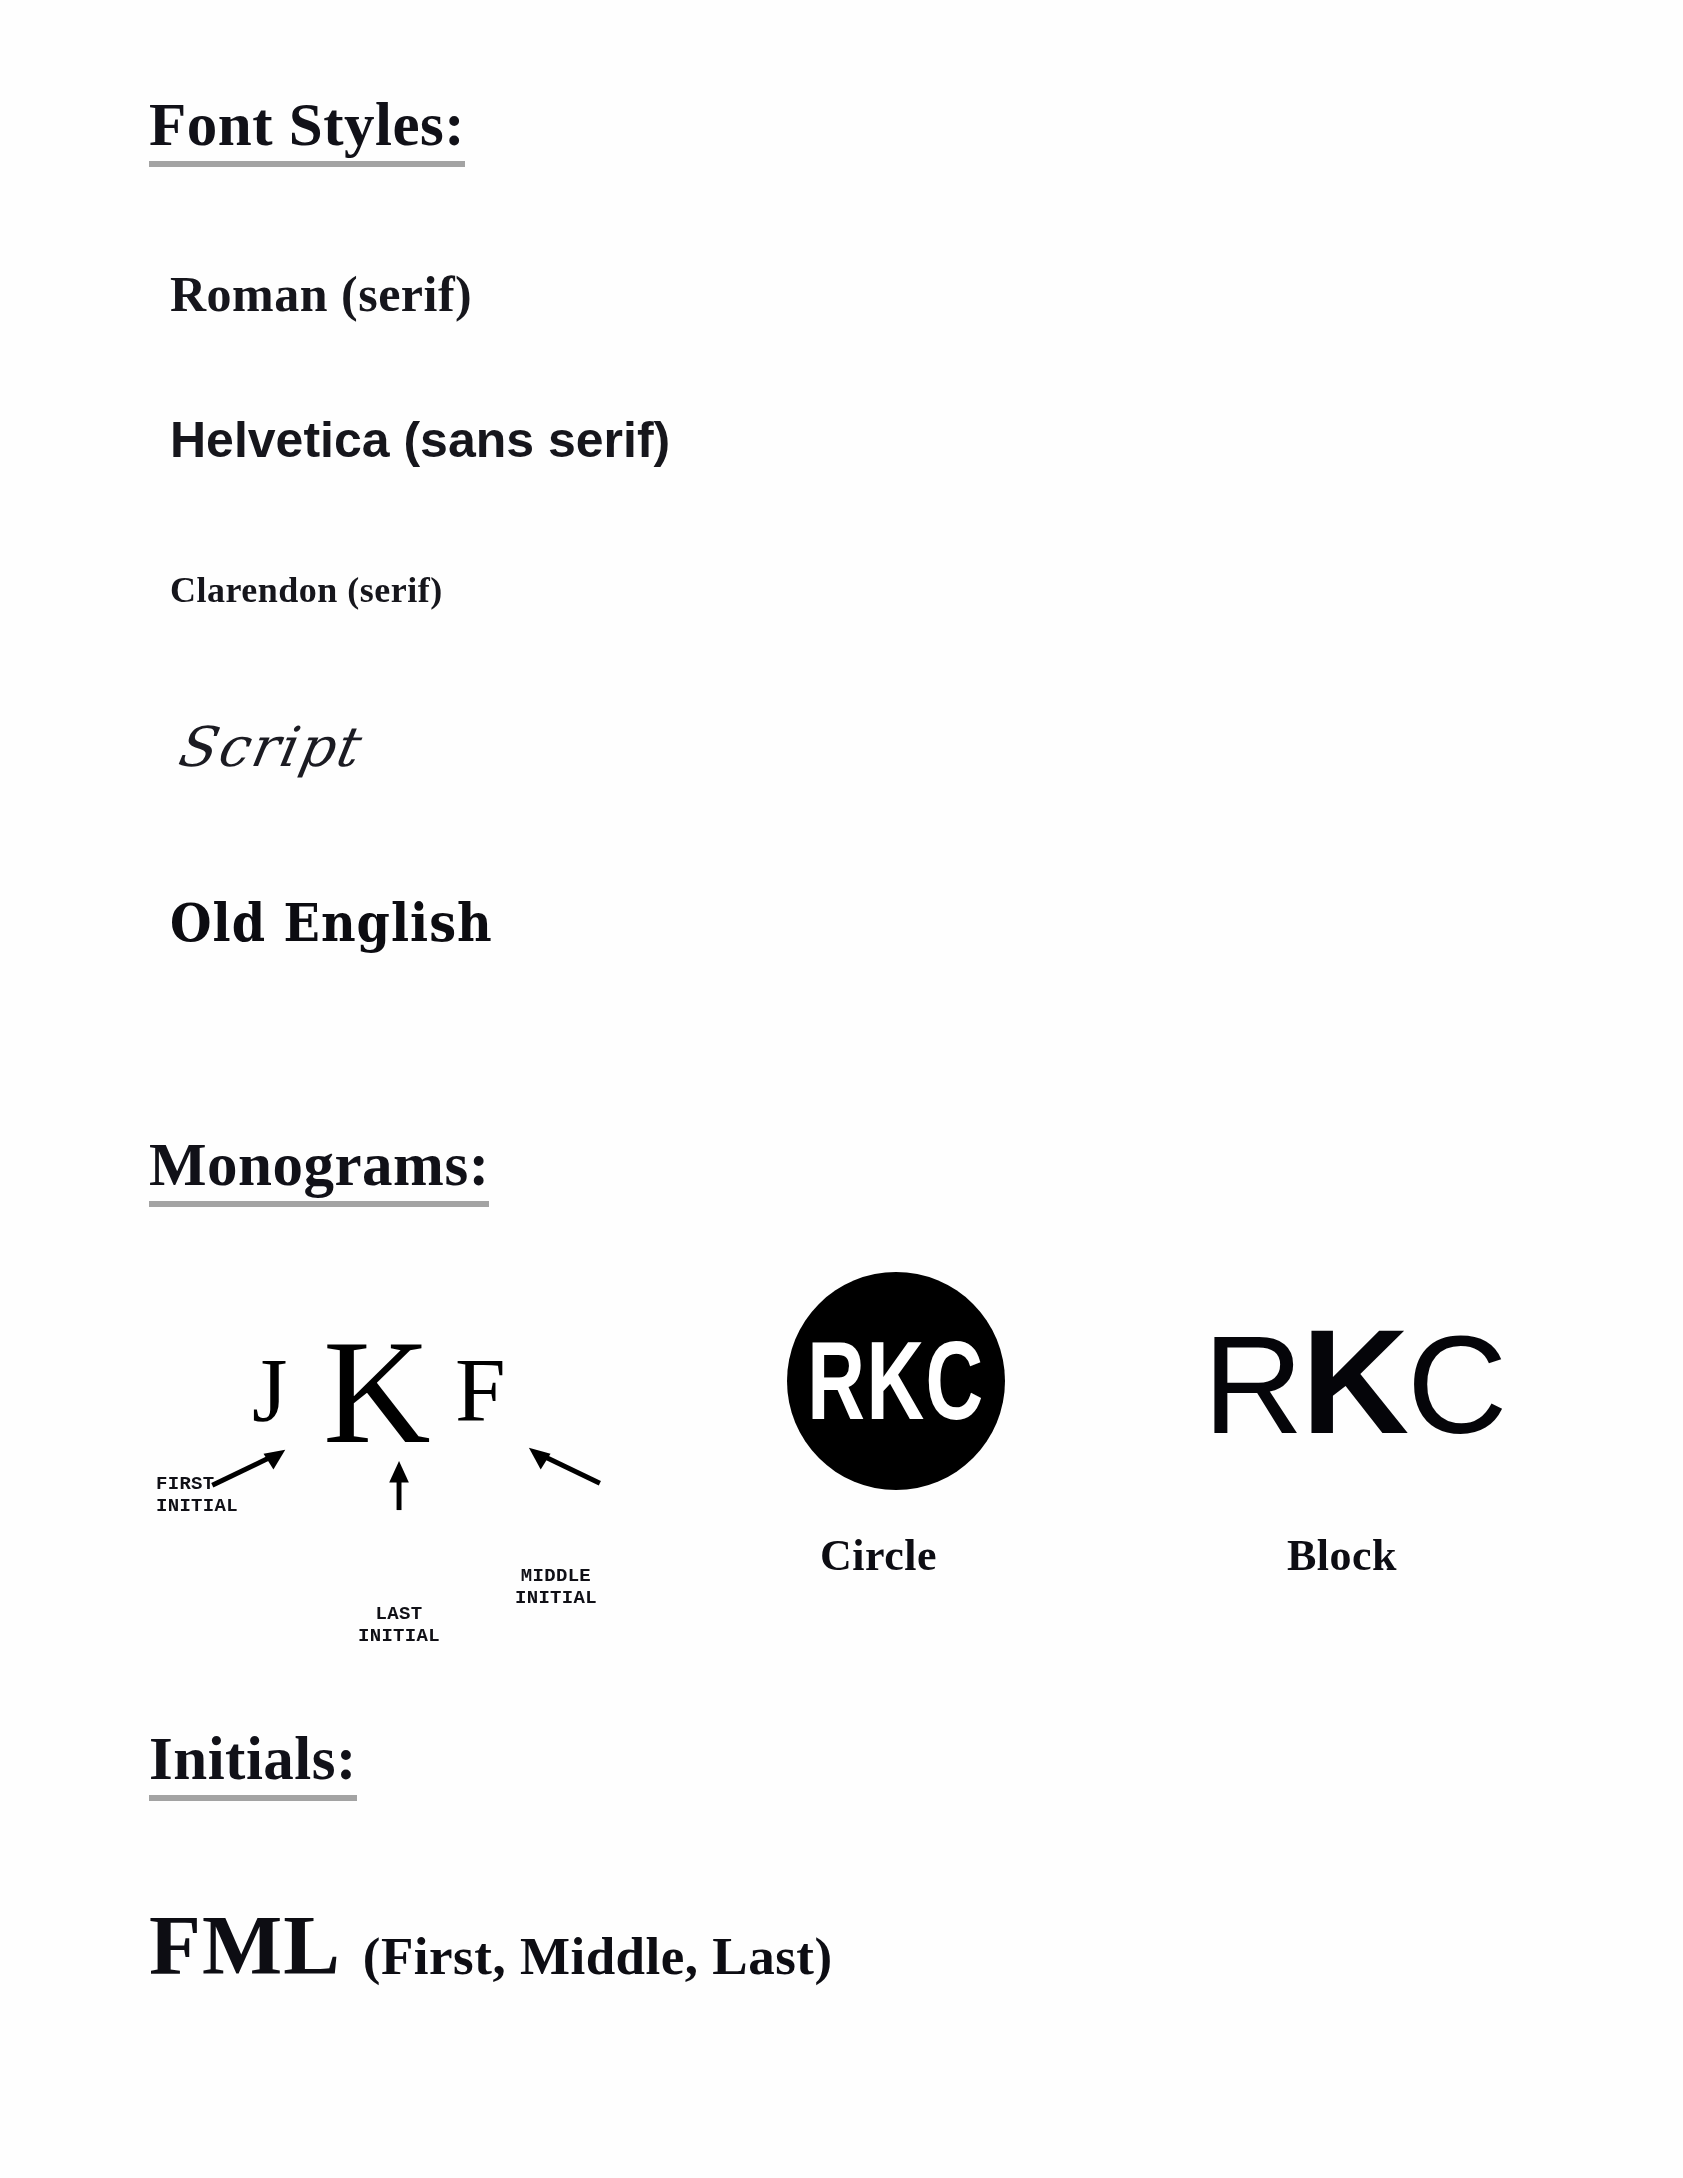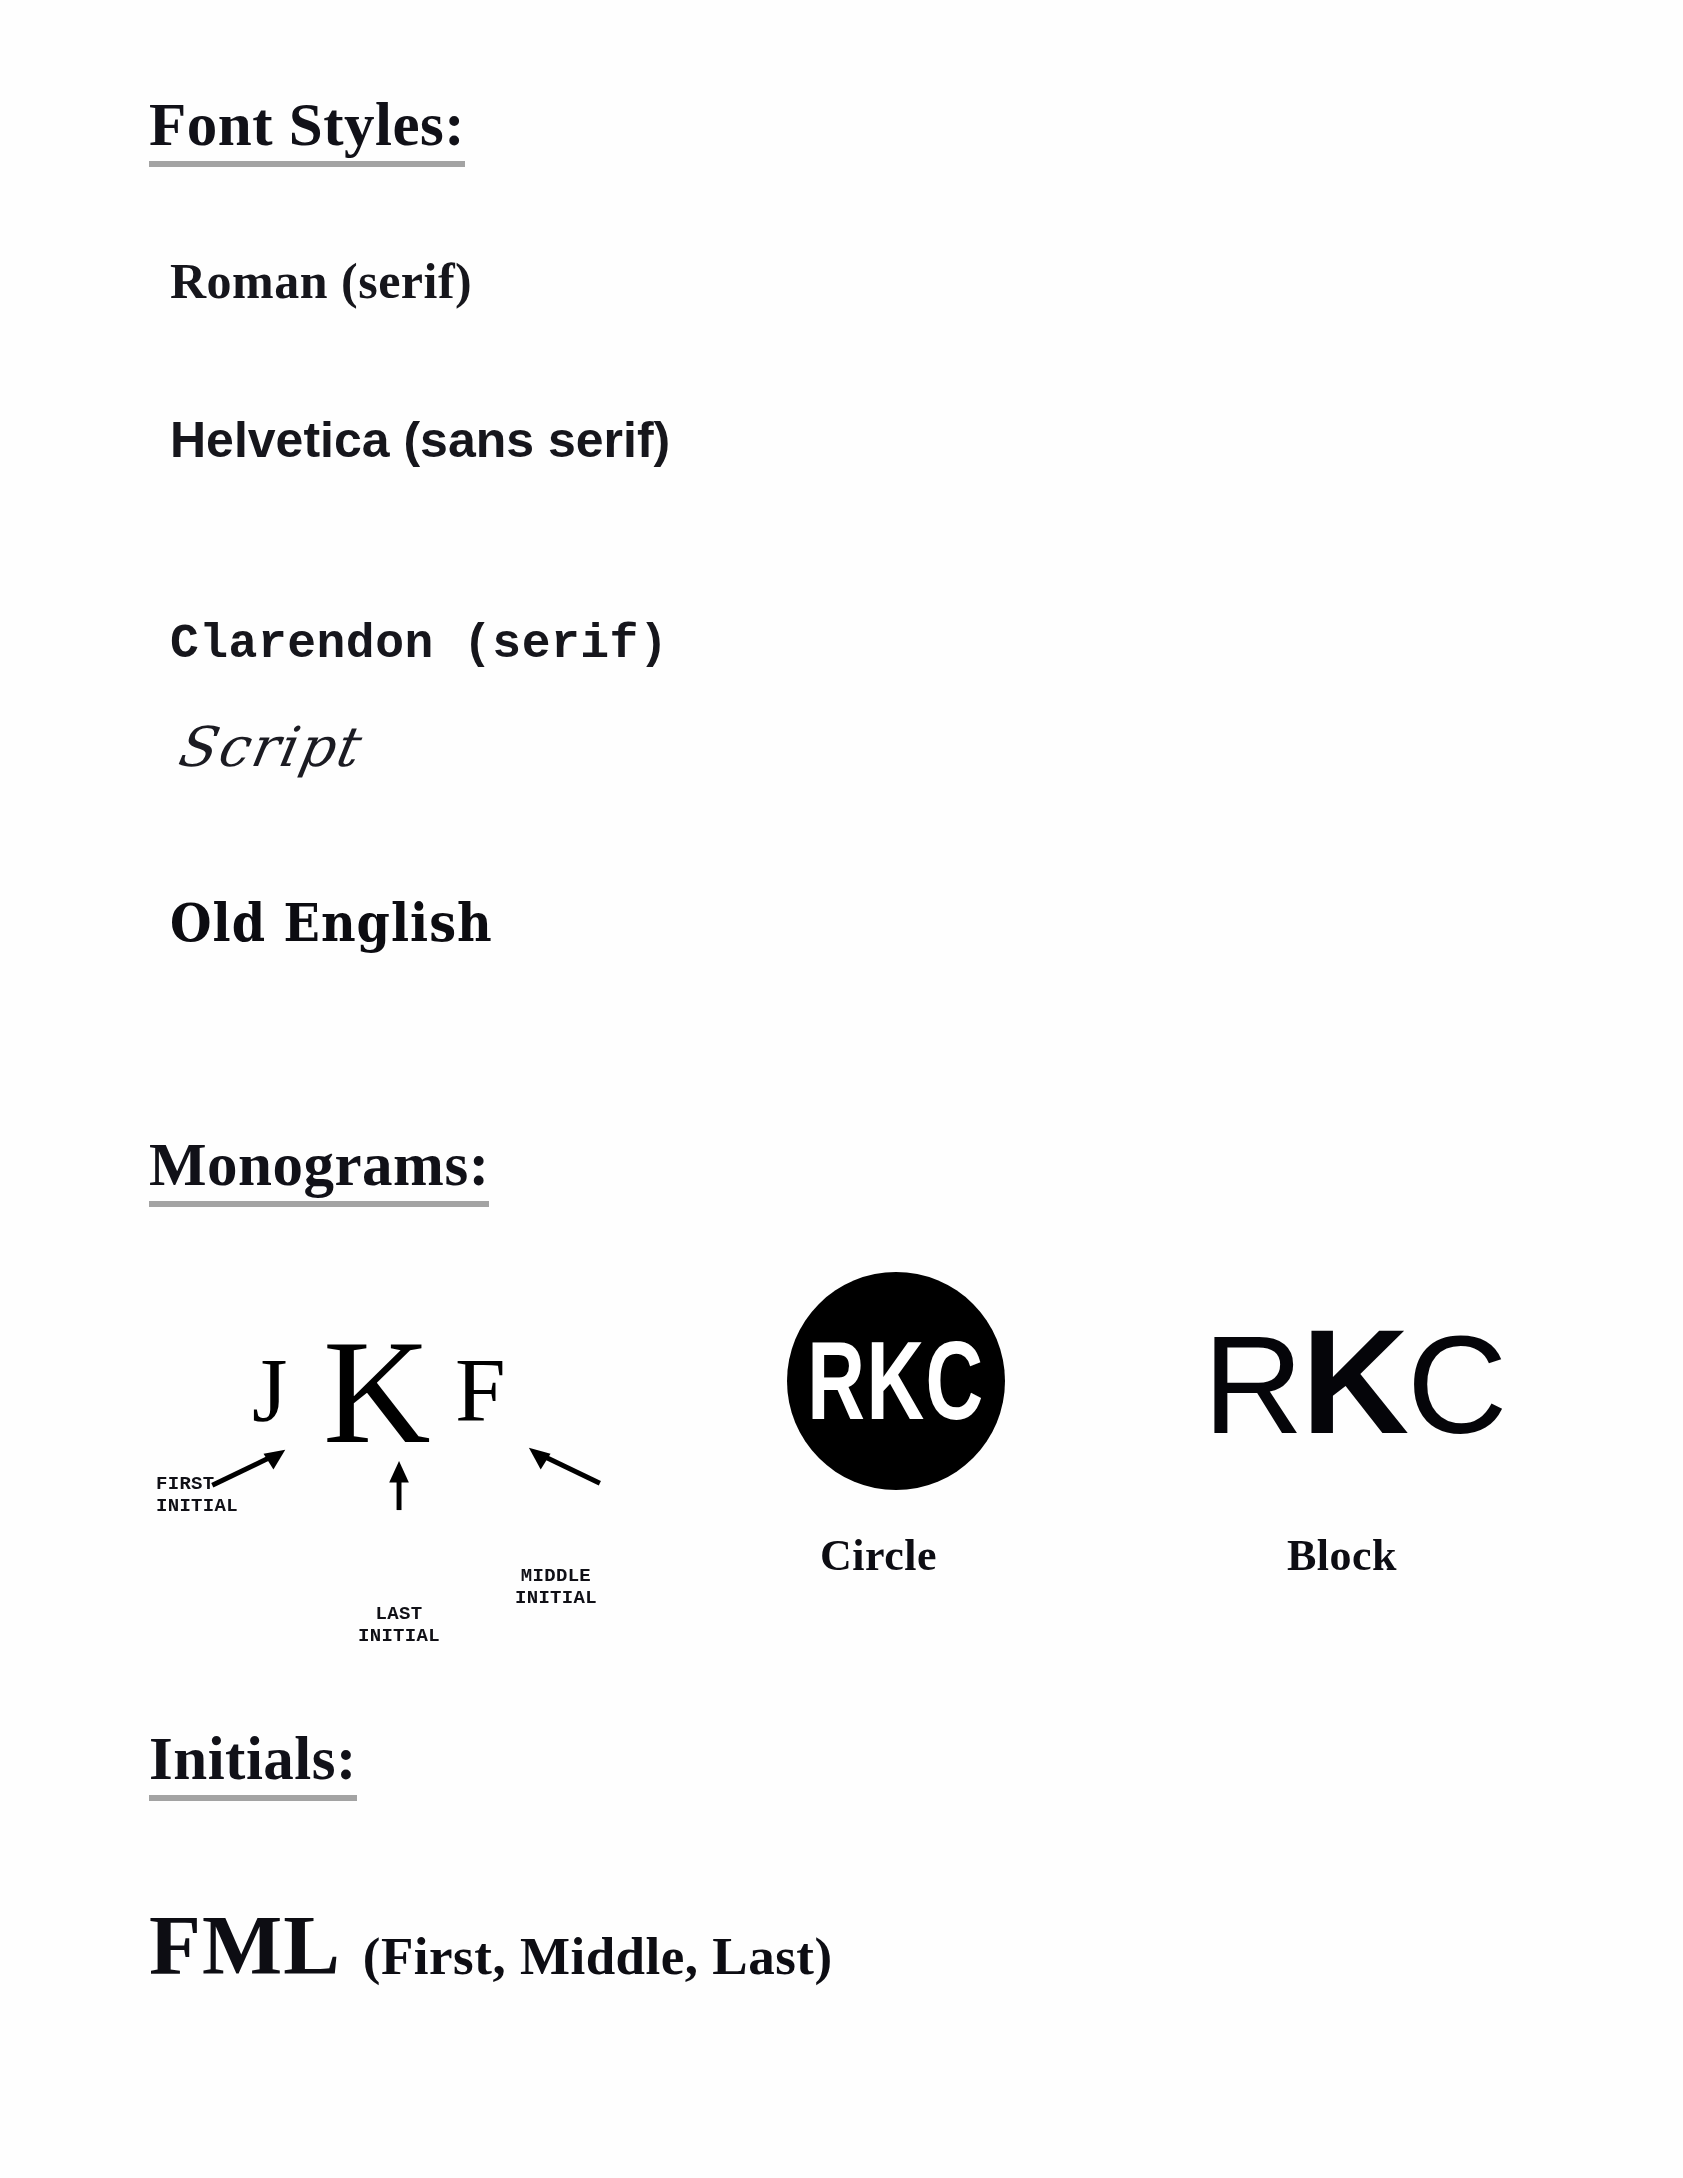--- a/index.html
+++ b/index.html
@@ -47,25 +47,24 @@
     font-size: 50px;
     letter-spacing: 0.5px;
   }
   .fs-helvetica {
     font-family: "Liberation Sans", sans-serif;
     font-weight: bold;
     font-size: 50px;
     letter-spacing: 0px;
   }
   .fs-clarendon {
-    font-family: Liberation Mono, monospace;
-    font-weight: bold;
-    font-size: 48px;
-    letter-spacing: 0.5px;
-    margin-top: 48px;
+    font-family: Liberation Serif, serif;
+    font-weight: bold;
+    font-size: 36px;
+    letter-spacing: 0.5px;
   }
   .fs-script {
     font-family: "DejaVu Serif", serif;
     font-style: italic;
     font-weight: normal;
     font-size: 55px;
     letter-spacing: 2px;
     transform: skewX(-12deg);
     transform-origin: left bottom;
     color: #1b1b22;
@@ -192,21 +191,21 @@
     margin-left: 22px;
   }
 </style>
 </head>
 <body>
 
 <div class="page">
 
   <div class="section-heading" style="left:149px; top:94px;">Font Styles:</div>
 
-  <div class="font-sample fs-roman" style="left:170px; top:252px;text-align:right;">Roman (serif)</div>
+  <div class="font-sample fs-roman" style="left:170px; top:265px;text-align:right;">Roman (serif)</div>
 
   <div class="font-sample fs-helvetica" style="left:170px; top:411px;">Helvetica (sans serif)</div>
 
   <div class="font-sample fs-clarendon" style="left:170px; top:569px;">Clarendon (serif)</div>
 
   <div class="font-sample fs-script" style="left:174px; top:715px;">Script</div>
 
   <div class="font-sample fs-oldenglish" style="left:170px; top:891px;">Old English</div>
 
   <div class="section-heading" style="left:149px; top:1134px;">Monograms:</div>

